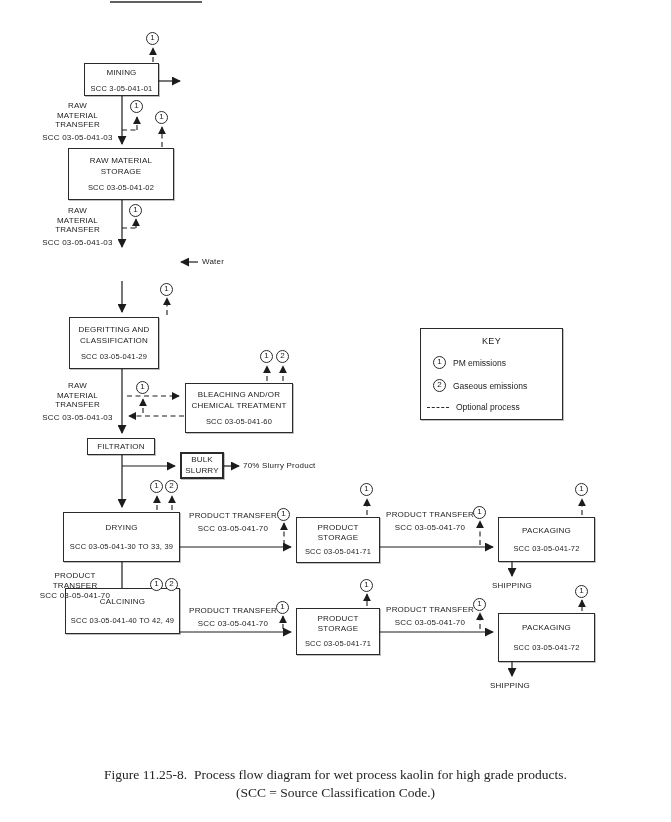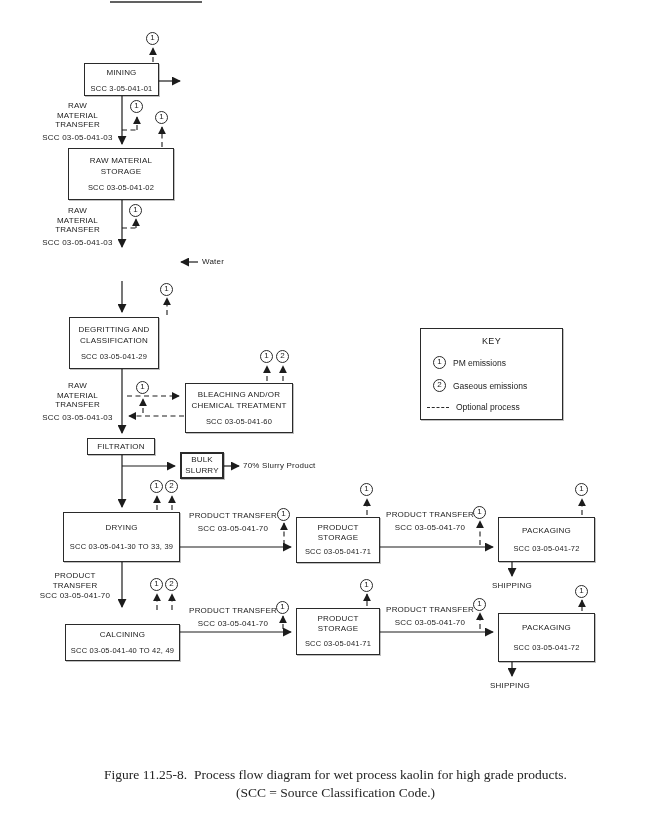--- a/index.html
+++ b/index.html
@@ -139,21 +139,21 @@
   <div class="box" style="left:296px;top:517px;width:84px;height:46px;line-height:10px;">
     <div class="t" style="max-width:48px;">PRODUCT STORAGE</div>
     <div class="s">SCC 03-05-041-71</div>
   </div>
 
   <div class="box" style="left:498px;top:517px;width:97px;height:45px;">
     <div class="t">PACKAGING</div>
     <div class="s">SCC 03-05-041-72</div>
   </div>
 
-  <div class="box" style="left:65px;top:624px;width:115px;height:37px;">
+  <div class="box" style="left:65px;top:588px;width:115px;height:46px;">
     <div class="t">CALCINING</div>
     <div class="s">SCC 03-05-041-40 TO 42, 49</div>
   </div>
 
   <div class="box" style="left:296px;top:608px;width:84px;height:47px;line-height:10px;">
     <div class="t" style="max-width:48px;">PRODUCT STORAGE</div>
     <div class="s">SCC 03-05-041-71</div>
   </div>
 
   <div class="box" style="left:498px;top:613px;width:97px;height:49px;">

